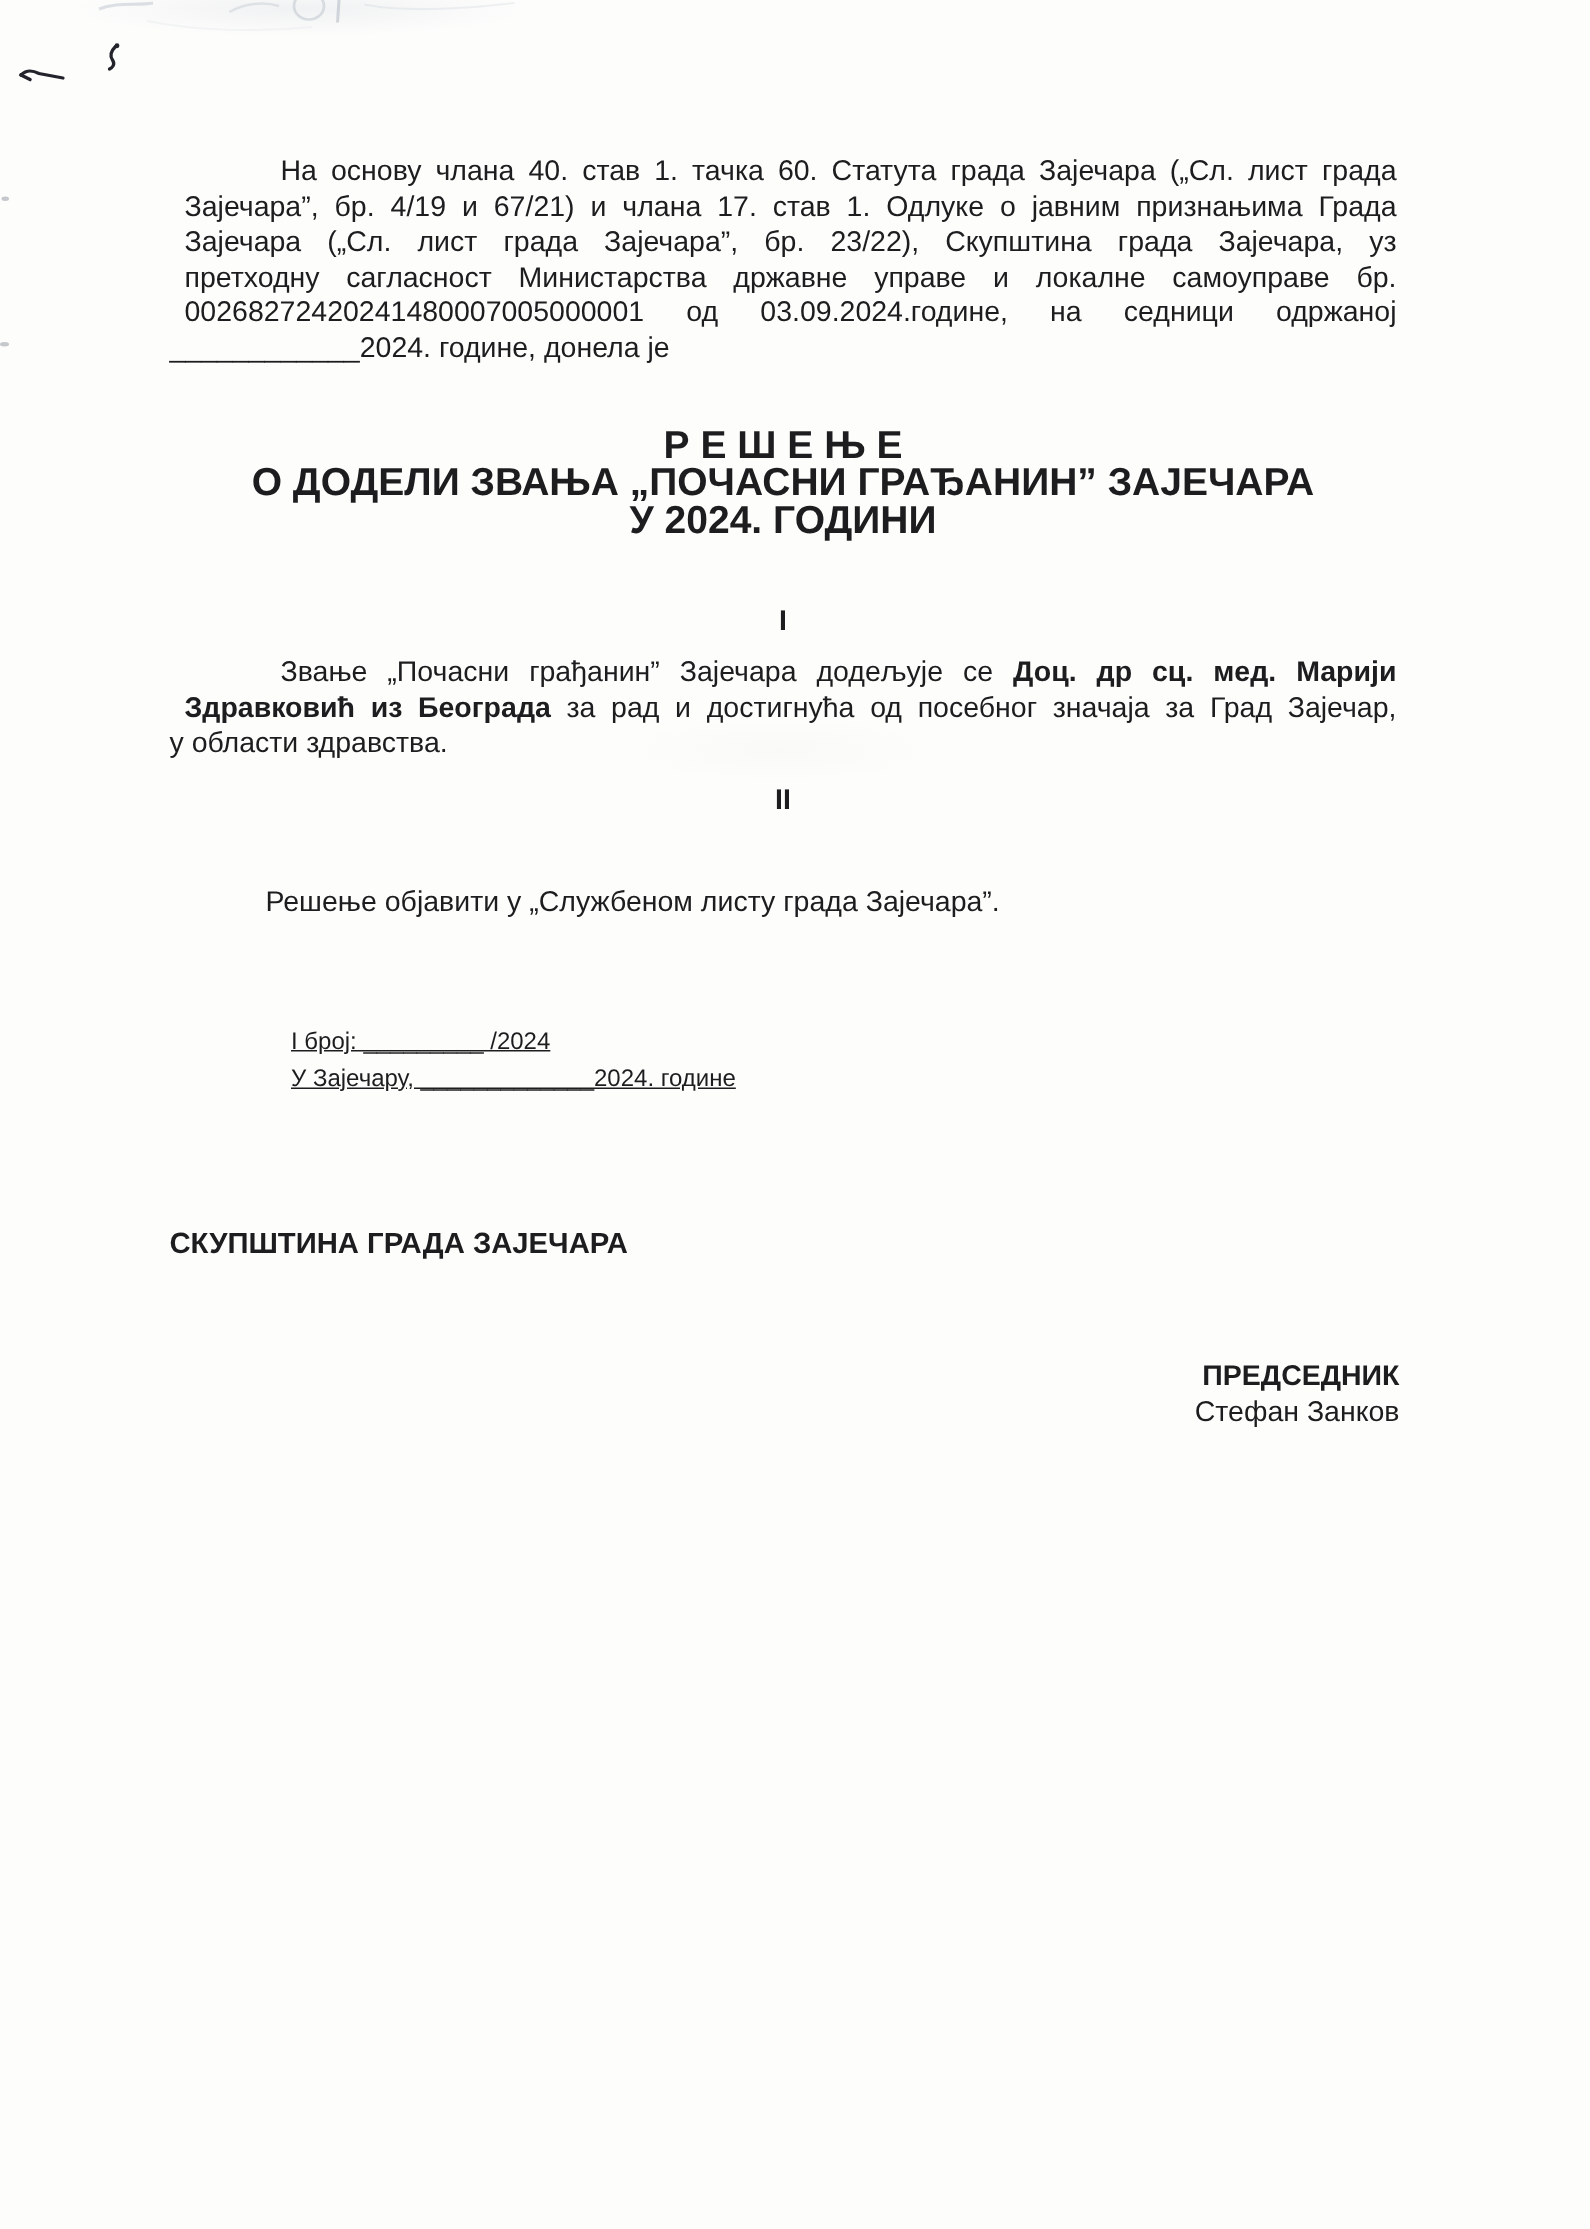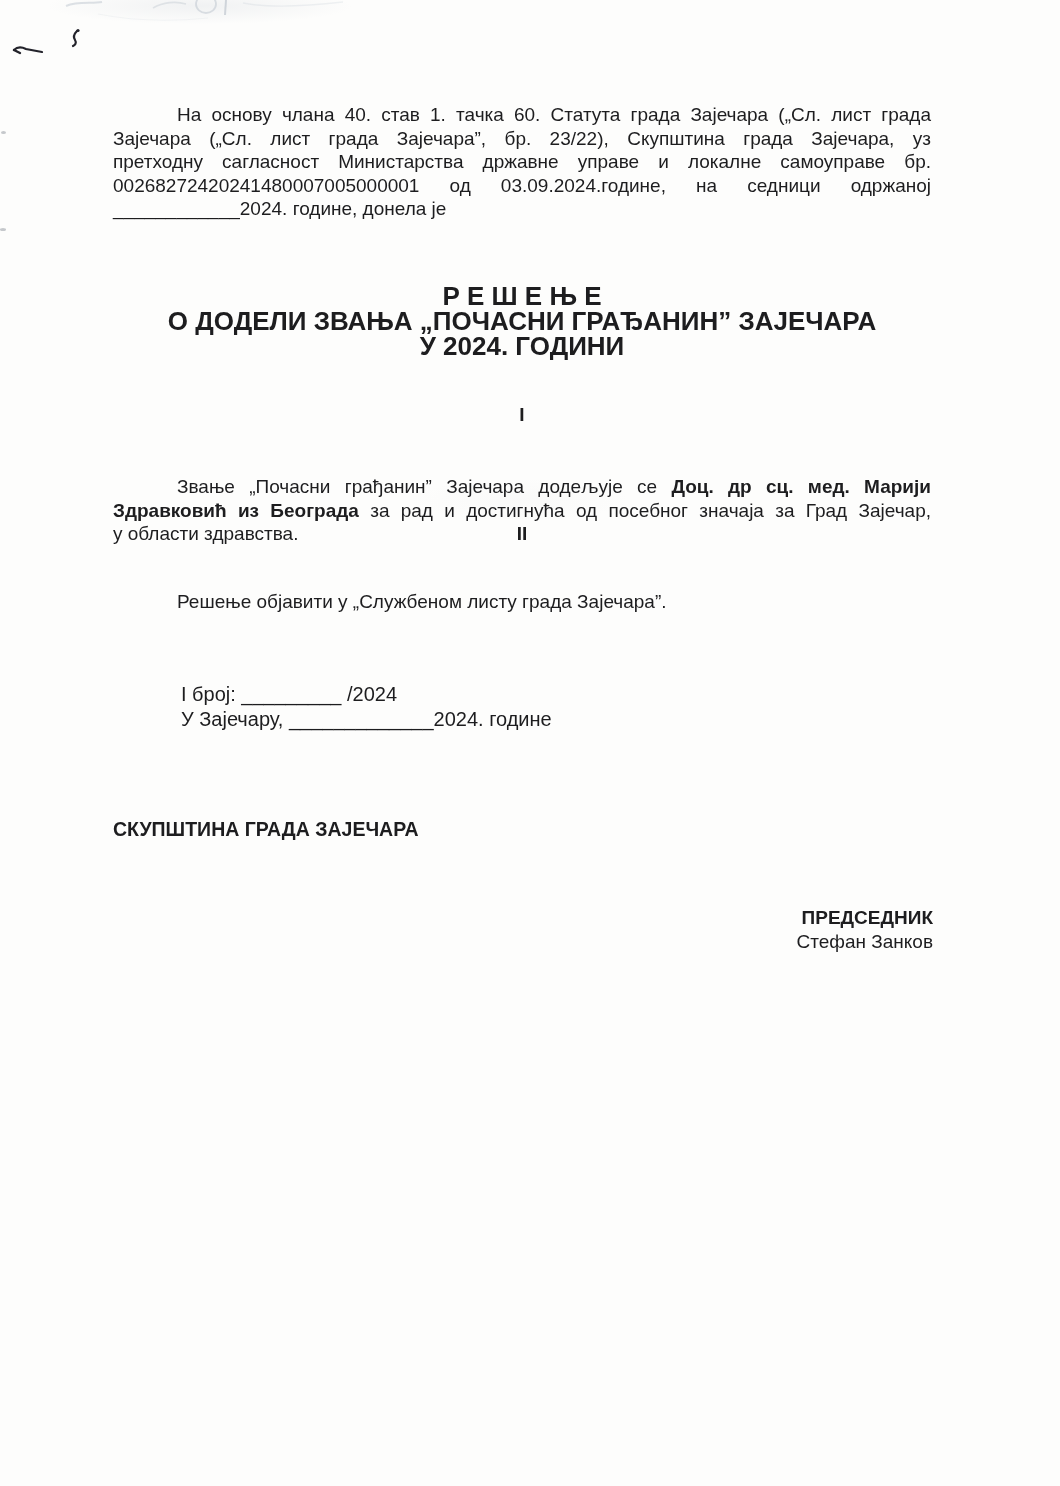--- a/index.html
+++ b/index.html
@@ -14,32 +14,32 @@
   .scan-page {
     position: absolute; inset: 0;
     background:
       radial-gradient(ellipse 220px 26px at 200px 6px, rgba(130,142,160,0.10), rgba(130,142,160,0) 70%),
       radial-gradient(ellipse 160px 30px at 520px 500px, rgba(160,160,160,0.04), rgba(160,160,160,0) 70%),
       #fdfdfc;
   }
   .content { position: absolute; left: 113px; width: 818px; }
   .body-text { font-size: 19px; line-height: 23.5px; }
   .line { text-align: justify; }
-  .just-last { text-align-last: justify; }
+  .just-last { text-align-last: justify; margin-left: 10px; }
   .indent { padding-left: 64px; }
   .bold { font-weight: 700; }
   .title-block {
     position: absolute; left: 113px; top: 284px; width: 818px;
     text-align: center; font-weight: 700; font-size: 26px; line-height: 25px;
   }
   .numeral {
     position: absolute; left: 113px; width: 818px;
     text-align: center; font-weight: 700; font-size: 19px;
   }
-  .ref-block { position: absolute; left: 117px; top: 682px; width: 818px; font-size: 20px; line-height: 25px; }
+  .ref-block { position: absolute; left: 130px; top: 682px; width: 818px; font-size: 16px; line-height: 25px; text-decoration: underline; }
   .assembly {
     position: absolute; left: 113px; top: 818px; width: 818px;
     text-align: left; font-weight: 700; font-size: 19.5px;
   }
   .signature {
     position: absolute; left: 763px; top: 906px; width: 170px;
     text-align: right; font-size: 19px; line-height: 23.5px;
   }
   .signature .role { font-weight: 700; }
   .artifact { position: absolute; pointer-events: none; }
@@ -69,35 +69,36 @@
   <svg class="artifact pen-mark-2" width="16" height="22" viewBox="0 0 16 22">
     <path d="M9,3 C6,6 5,9 7,12 C9,15 7,17 5,18" stroke="#23232b" stroke-width="2.2" fill="none" stroke-linecap="round"></path>
     <circle cx="10" cy="2.5" r="1.6" fill="#23232b"></circle>
   </svg>
 
   <div class="edge-speck" style="left:1px; top:131px; width:5px; height:3px;"></div>
   <div class="edge-speck" style="left:0; top:228px; width:6px; height:3px;"></div>
 
   <div class="content body-text" style="top:103px;">
     <div class="line just-last indent">На основу члана 40. став 1. тачка 60. Статута града Зајечара („Сл. лист града</div>
+    <div class="line just-last">Зајечара”, бр. 4/19 и 67/21) и члана 17. став 1. Одлуке о јавним признањима Града</div>
     <div class="line just-last">Зајечара („Сл. лист града Зајечара”, бр. 23/22), Скупштина града Зајечара, уз</div>
     <div class="line just-last">претходну сагласност Министарства државне управе и локалне самоуправе бр.</div>
     <div class="line just-last">00268272420241480007005000001 од 03.09.2024.године, на седници одржаној</div>
     <div class="line">____________2024. године, донела је</div>
   </div>
 
   <div class="title-block">
     <div>Р Е Ш Е Њ Е</div>
     <div>О ДОДЕЛИ ЗВАЊА „ПОЧАСНИ ГРАЂАНИН” ЗАЈЕЧАРА</div>
     <div>У 2024. ГОДИНИ</div>
   </div>
 
   <div class="numeral" style="top:404px;">I</div>
 
-  <div class="content body-text" style="top:475px;">
+  <div class="content body-text" style="top:437px;">
     <div class="line just-last indent"><span>Звање „Почасни грађанин” Зајечара додељује се </span><span class="bold">Доц. др сц. мед. Марији</span></div>
     <div class="line just-last"><span class="bold">Здравковић из Београда</span><span> за рад и достигнућа од посебног значаја за Град Зајечар,</span></div>
     <div class="line">у области здравства.</div>
   </div>
 
   <div class="numeral" style="top:523px;">II</div>
 
   <div class="content body-text" style="top:590px;">
     <div class="line indent">Решење објавити у „Службеном листу града Зајечара”.</div>
   </div>

